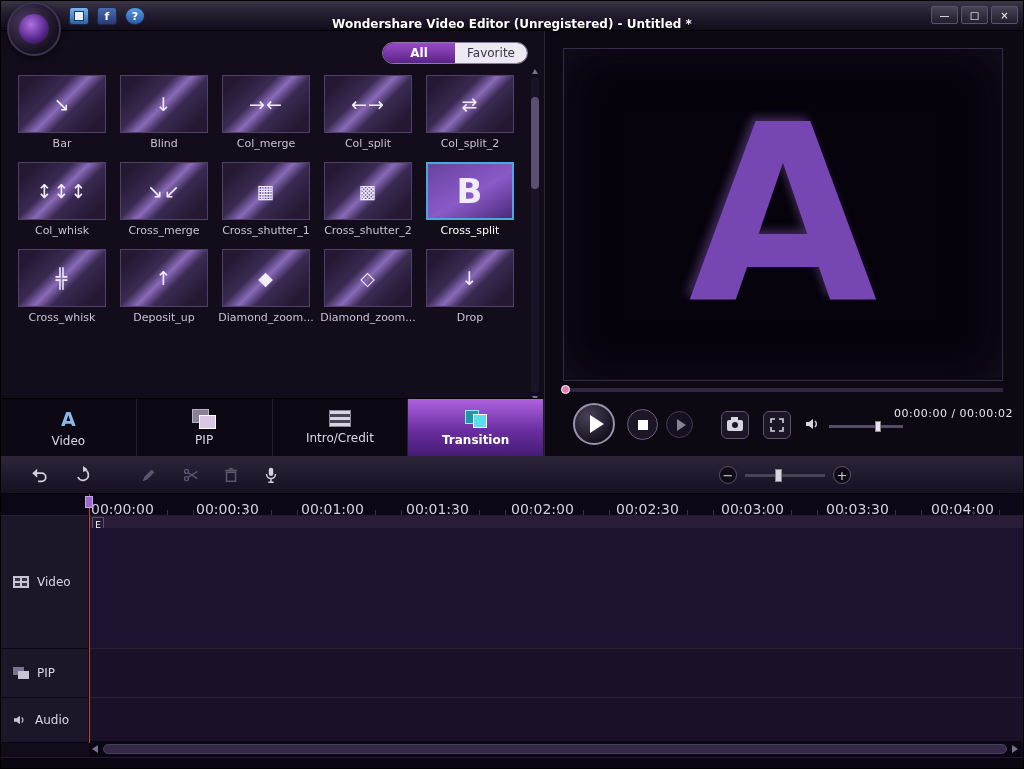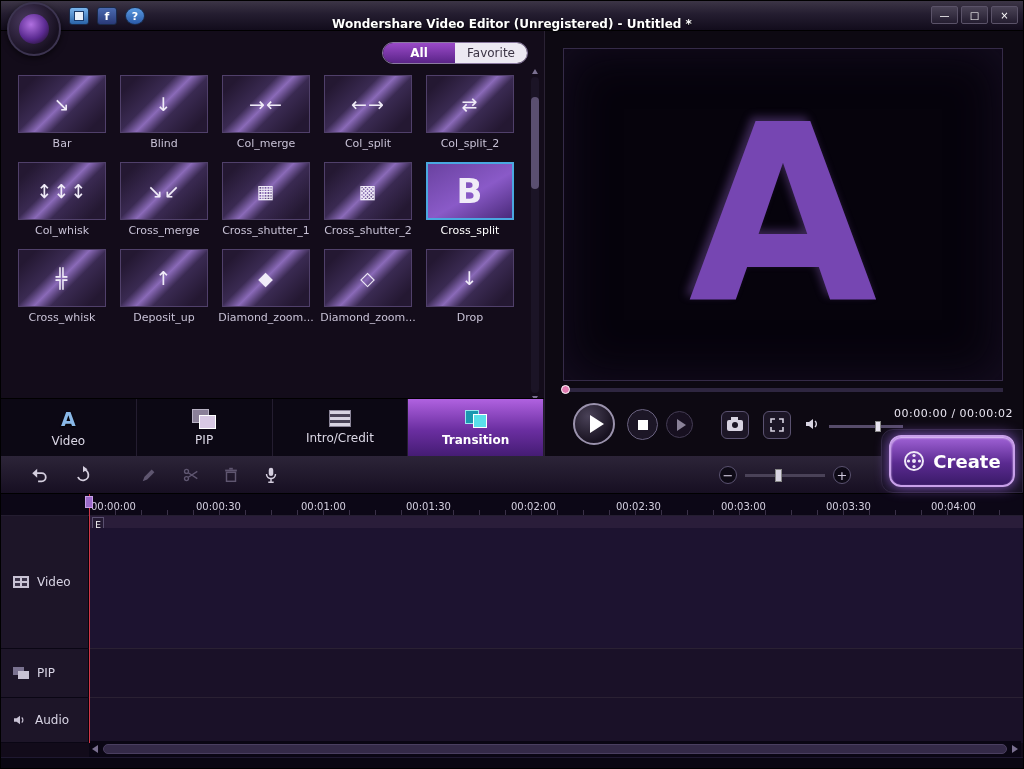--- a/index.html
+++ b/index.html
@@ -121,21 +121,21 @@
   .tool { position:absolute; top:9px; width:20px; height:20px; color:#d4cede; display:flex; align-items:center; justify-content:center; }
   .tool.dim { color:#5f5670; }
   .zoom-out, .zoom-in { position:absolute; top:10px; width:18px; height:18px; border-radius:50%;
     background:#0e0a16; border:1px solid #5a5270; color:#cfc8dc; display:flex; align-items:center;
     justify-content:center; font-size:13px; line-height:1; }
   .zoom-out { left:718px; } .zoom-in { left:832px; }
   .zoom-slider { position:absolute; left:744px; top:18px; width:80px; height:3px; background:#4a4258; }
   .zoom-knob { position:absolute; left:30px; top:-5px; width:7px; height:13px; background:#d8d4e2; border:1px solid #888; }
 
   .tl-ruler { position:absolute; top:38px; left:0; right:0; height:22px; background:#0c0716; border-bottom:1px solid #241d30; }
-  .ruler-label { position:absolute; top:7px; font-size:10px; color:#d4d0e0; }
+  .ruler-label { position:absolute; top:7px; font-size:14px; color:#d4d0e0; }
   .ruler-ticks { position:absolute; left:88px; right:0; bottom:0; height:5px;
     background:repeating-linear-gradient(90deg, #3a3148 0 1px, transparent 1px 26px); }
 
   .tl-body { position:absolute; top:60px; left:0; right:0; height:227px; }
   .track-col { position:absolute; left:0; top:0; width:88px; height:227px; background:#1d1528; border-right:1px solid #060309; }
   .track-cell { position:absolute; left:0; width:88px; display:flex; align-items:center; gap:8px; padding-left:12px;
     color:#d8d4e4; font-size:12px; border-bottom:1px solid #0a0614; }
   .cell-video { top:0; height:133px; }
   .cell-pip { top:133px; height:49px; }
   .cell-audio { top:182px; height:45px; }
@@ -346,33 +346,20 @@
           <path d="M10 4a4 4 0 0 1 0 6" stroke="#d8d4e2" fill="none" stroke-width="1.4"></path>
         </svg>
       </div>
       <div class="vol-slider">
         <div class="vol-knob"></div>
       </div>
     </div>
     <div class="time-display">00:00:00 / 00:00:02</div>
   </div>
 
-  <div class="create-wrap">
-    <div class="create-btn">
-      <svg width="22" height="22" viewBox="0 0 22 22">
-        <circle cx="11" cy="11" r="9" fill="none" stroke="#efe9f8" stroke-width="2"></circle>
-        <circle cx="11" cy="11" r="2" fill="#efe9f8"></circle>
-        <circle cx="11" cy="5.5" r="1.6" fill="#efe9f8"></circle>
-        <circle cx="11" cy="16.5" r="1.6" fill="#efe9f8"></circle>
-        <circle cx="5.5" cy="11" r="1.6" fill="#efe9f8"></circle>
-        <circle cx="16.5" cy="11" r="1.6" fill="#efe9f8"></circle>
-      </svg>
-      <span>Create</span>
-    </div>
-  </div>
 
   <div class="timeline">
     <div class="tl-toolbar">
       <div class="tool" style="left:28px">
         <svg width="18" height="18" viewBox="0 0 20 20">
             <path d="M6 8h7a4.5 4.5 0 0 1 0 9H9" fill="none" stroke="currentColor" stroke-width="2"></path>
             <path d="M8 3 2.5 8 8 13z" fill="currentColor"></path>
           </svg>
       </div>
       <div class="tool" style="left:72px">

